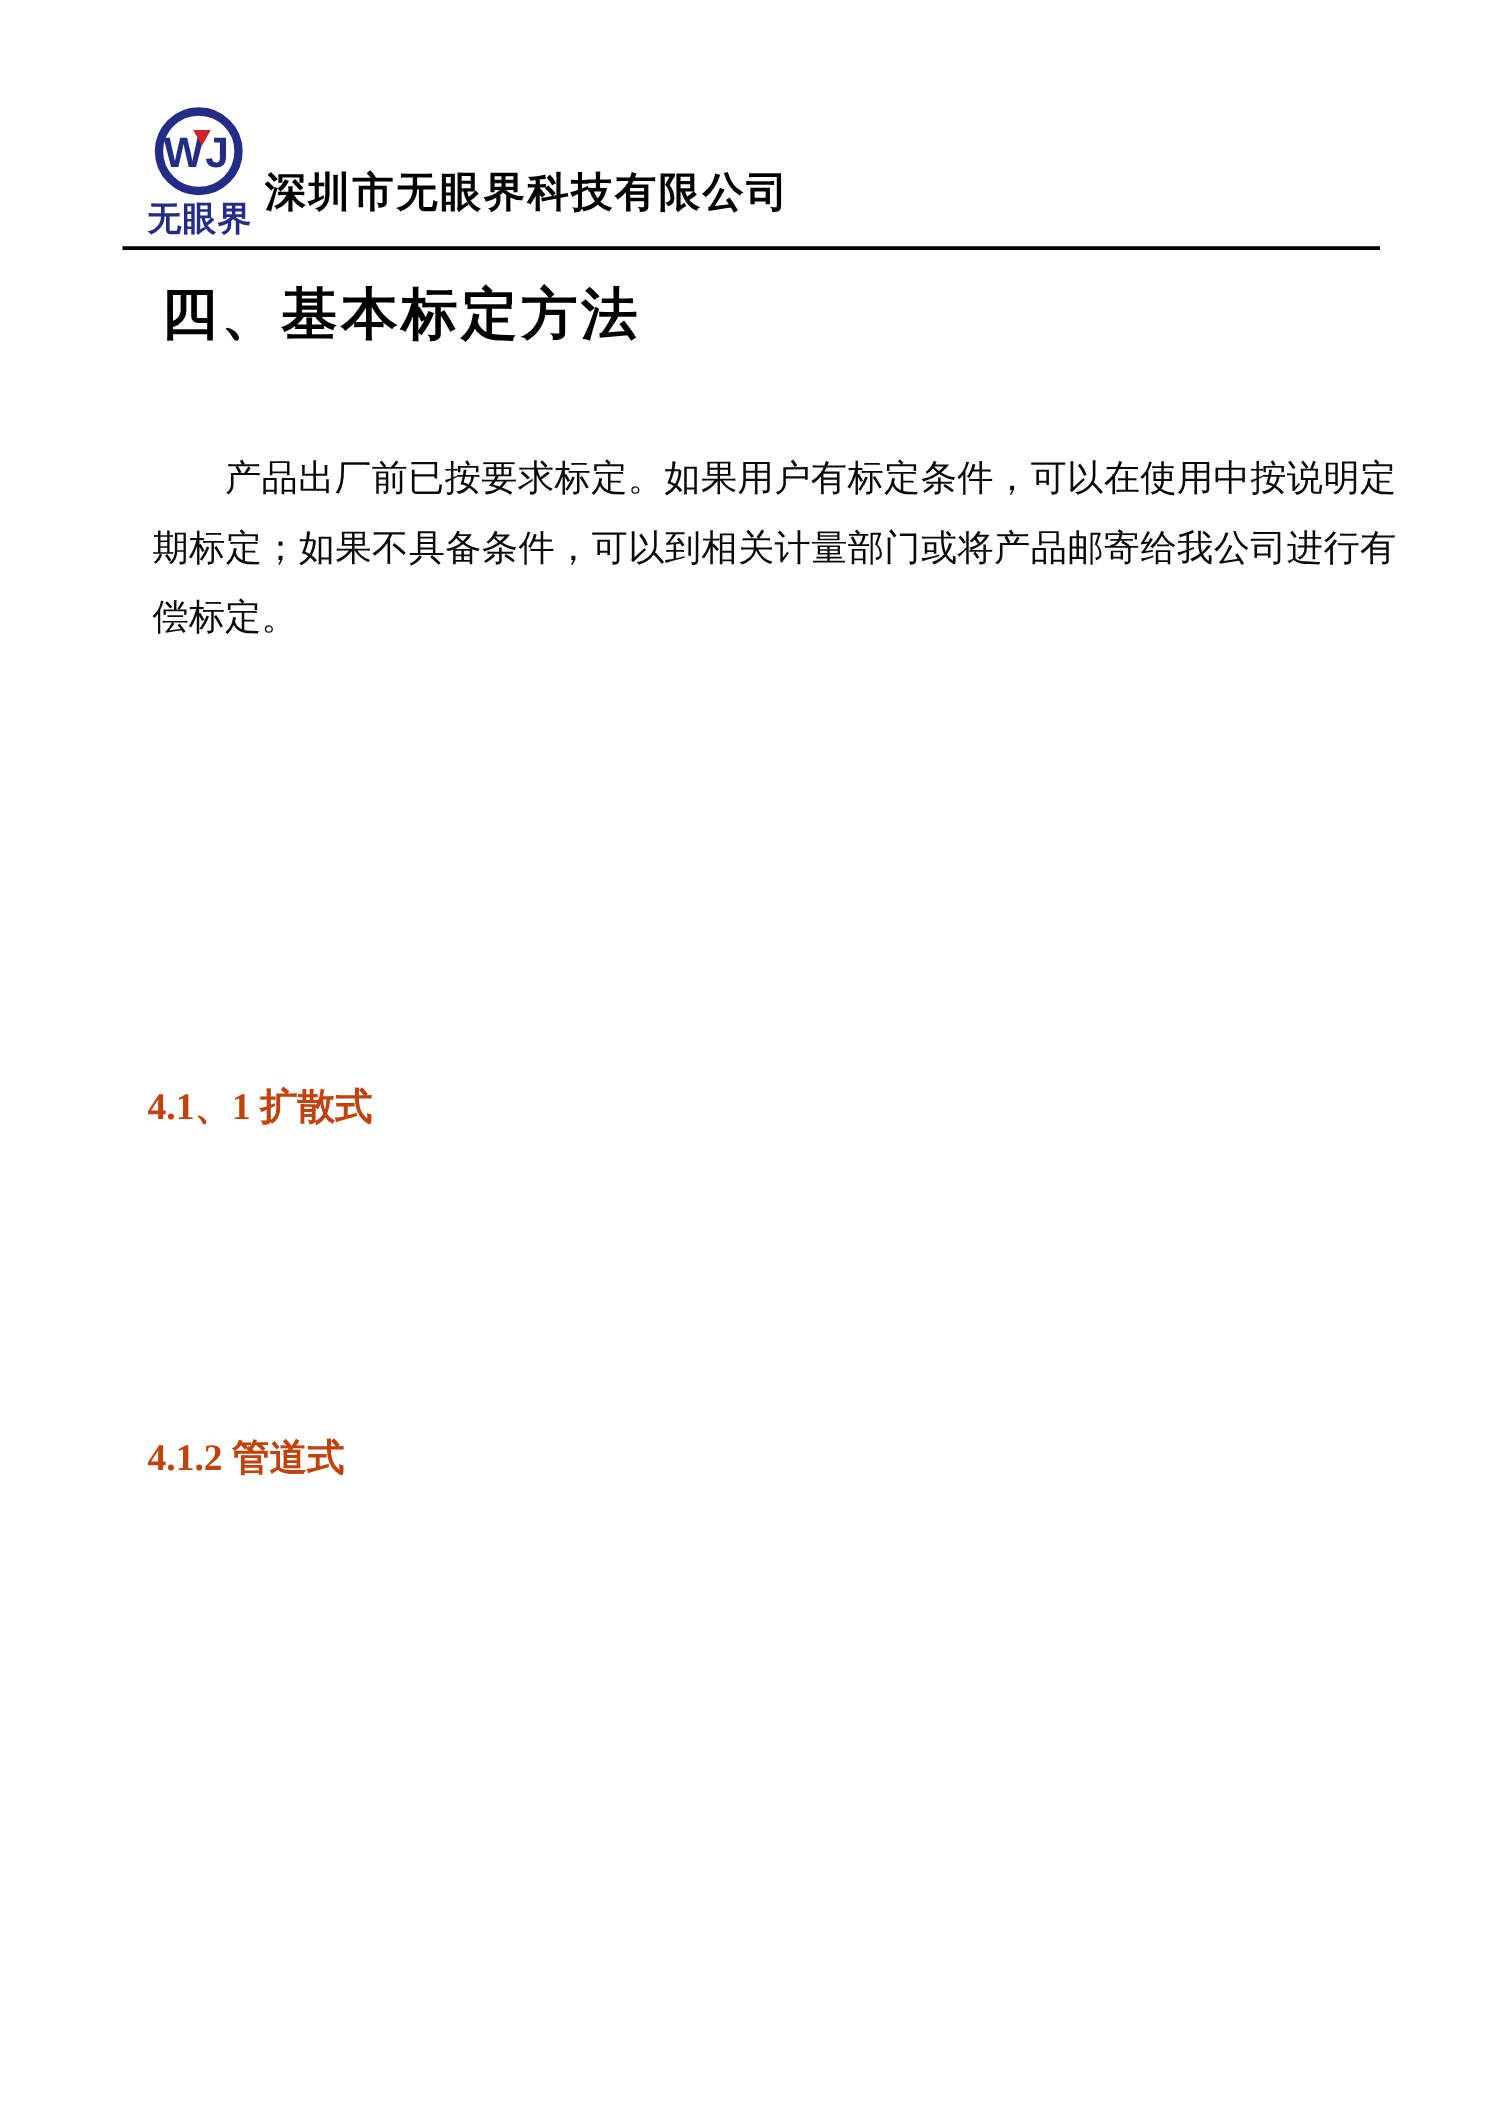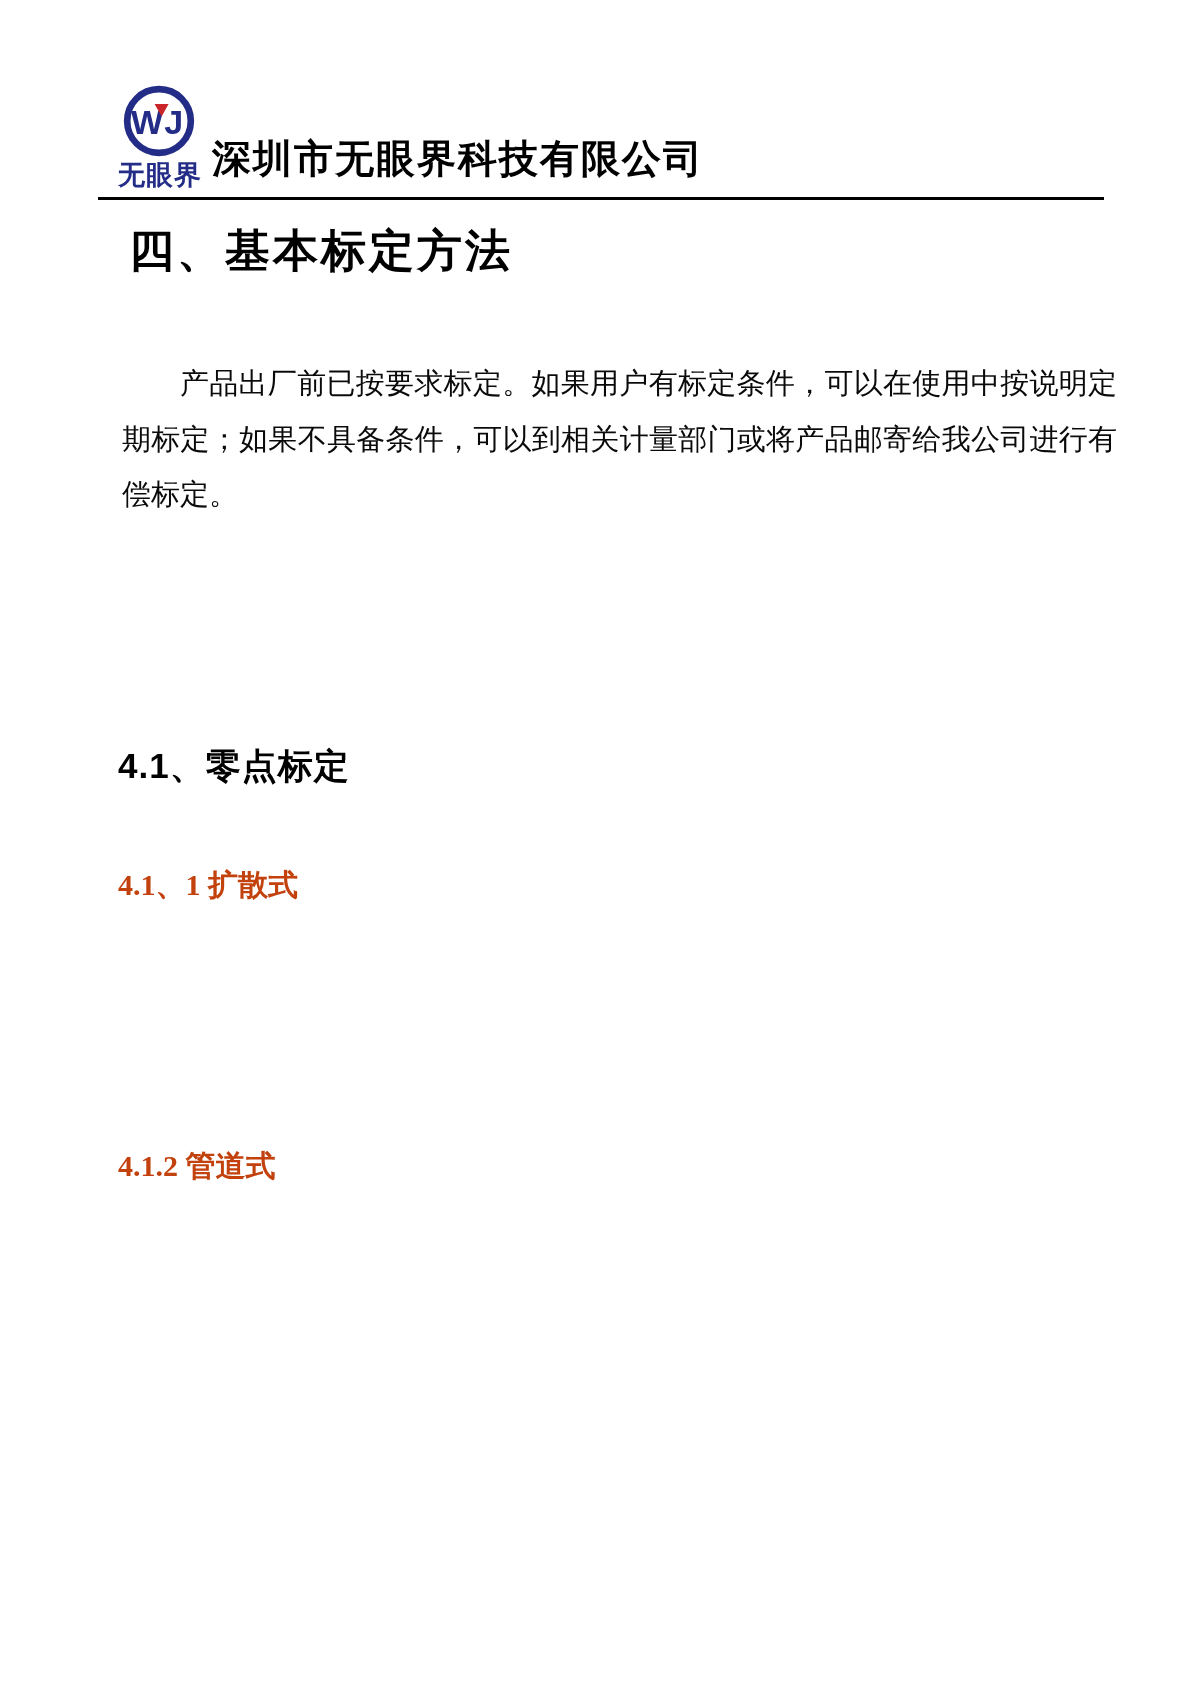--- a/index.html
+++ b/index.html
@@ -13,21 +13,21 @@
   
   .logo-mark { position:absolute; left:122px; top:84px; width:74px; height:74px; }
   .logo-label {
     position:absolute; left:110px; top:157px; width:100px;
     text-align:center; font-family:"Liberation Sans","DejaVu Sans",sans-serif;
     font-weight:bold; font-size:27px; color:#232c87; letter-spacing:1px;
   }
   .company-name {
     position:absolute; left:212px; top:132px;
     font-family:"Liberation Sans","DejaVu Sans",sans-serif;
-    font-weight:bold; font-size:39px; letter-spacing:2px; color:#000;
+    font-weight:bold; font-size:33px; letter-spacing:2px; color:#000;
   }
   .header-rule {
     position:absolute; left:98px; top:197px; width:1006px; height:3px;
     background:#000;
   }
 
   
   .doc-title {
     position:absolute; left:117px; top:221px;
     font-family:"Liberation Sans","DejaVu Sans",sans-serif;
@@ -79,20 +79,19 @@
     <div class="company-name">深圳市无眼界科技有限公司</div>
     <div class="header-rule"></div>
   </div>
 
   <div class="doc-title">四、基本标定方法</div>
 
   <div class="text-block intro">
     <p>产品出厂前已按要求标定。如果用户有标定条件，可以在使用中按说明定期标定；如果不具备条件，可以到相关计量部门或将产品邮寄给我公司进行有偿标定。</p>
   </div>
 
-  <div class="h2 h2-41">4.1、零点标定</div>
 
   <div class="h3 h3-411">4.1、1 扩散式</div>
 
   <div class="h3 h3-412">4.1.2 管道式</div>
 
 
 </div>
 
 </body></html>

